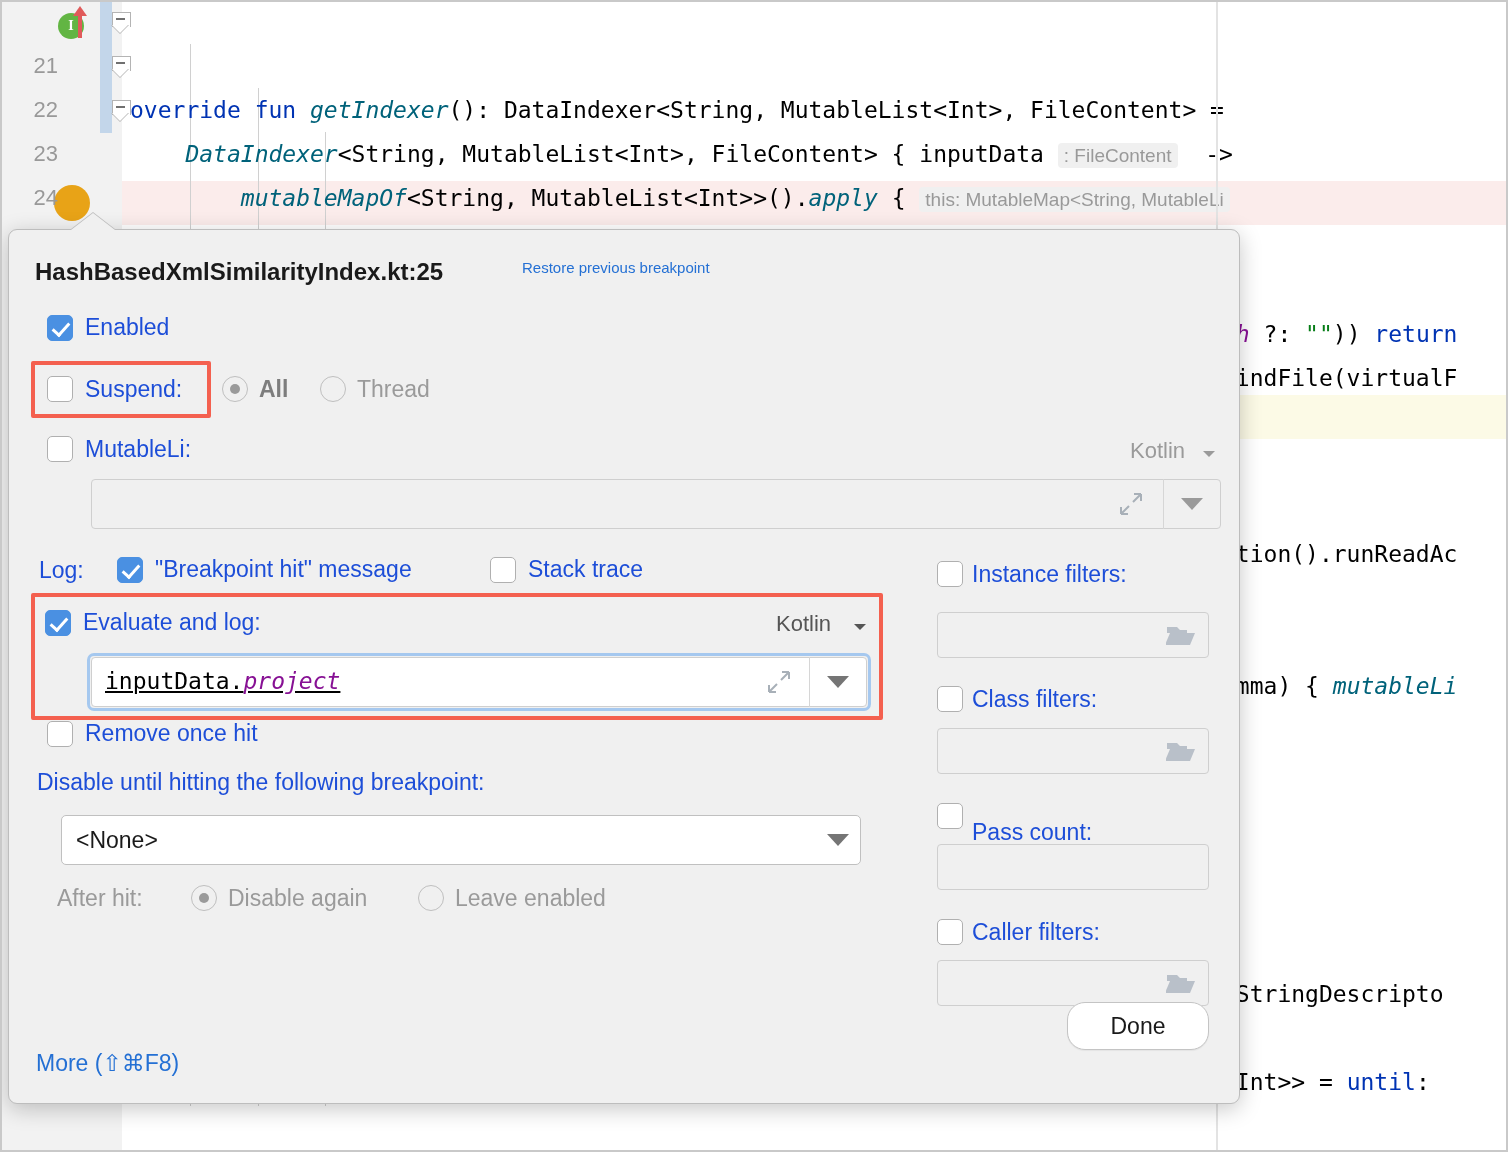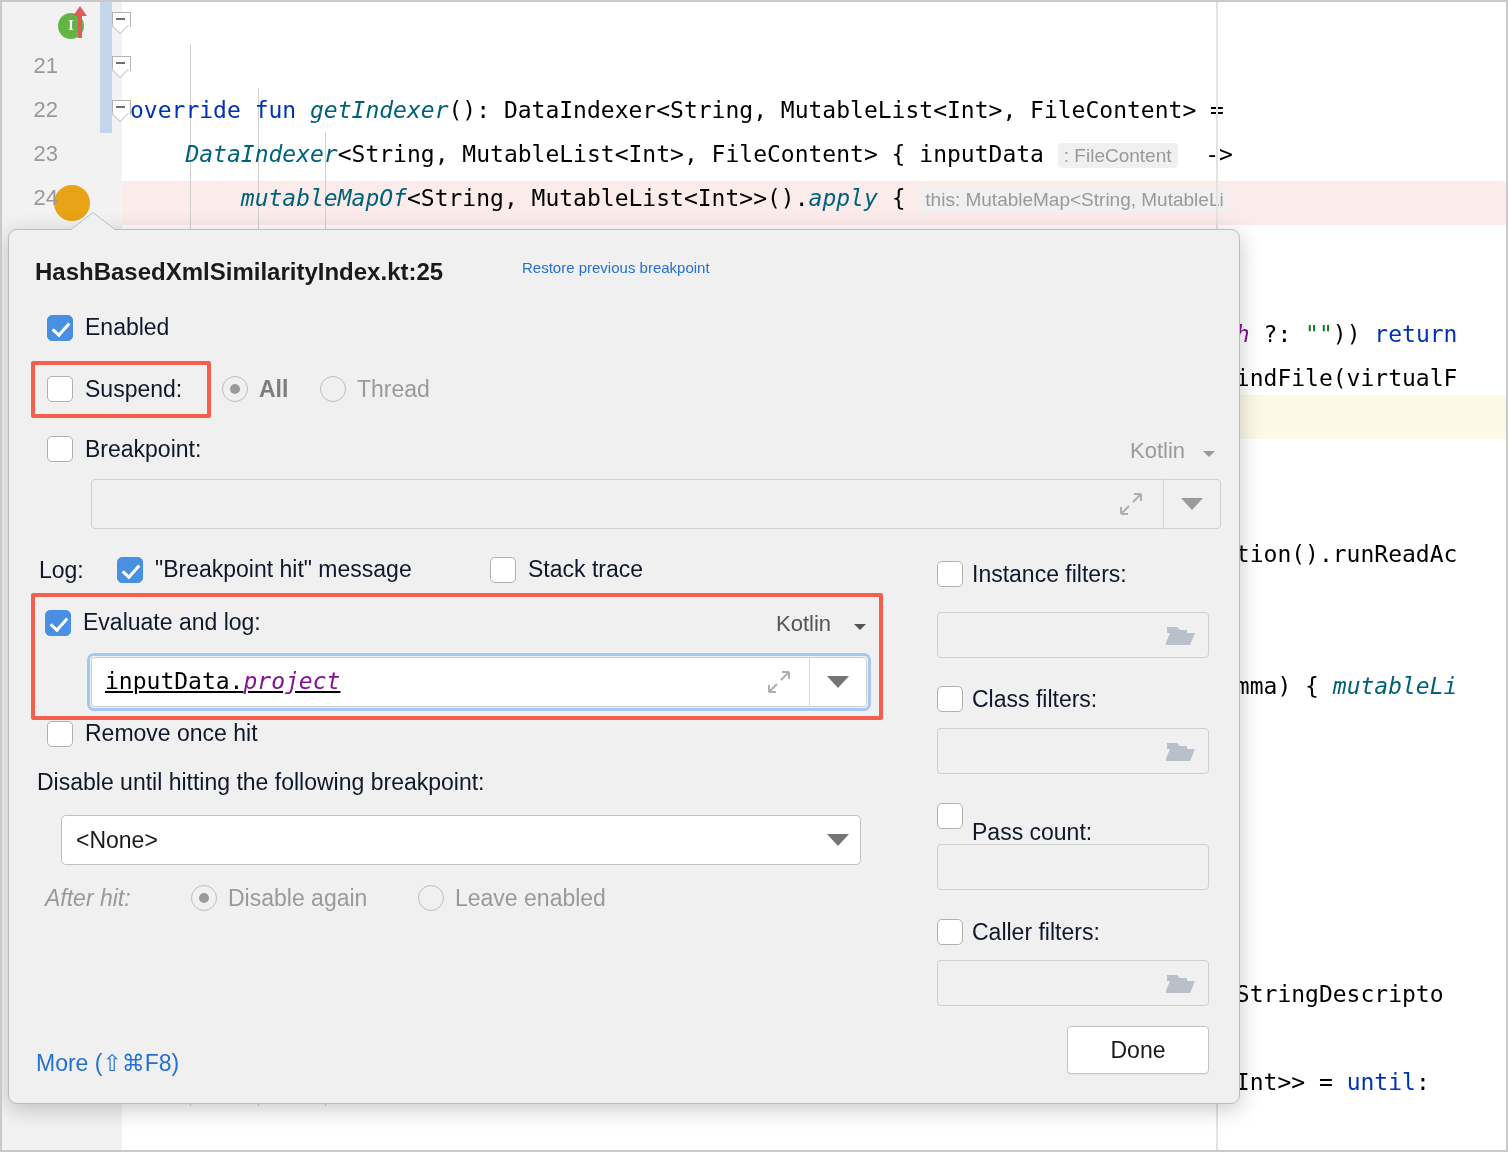--- a/index.html
+++ b/index.html
@@ -146,21 +146,21 @@
   }
   .rd {
     position: absolute; width: 26px; height: 26px; border-radius: 50%;
     border: 1.5px solid #bfbfbf; background: #f0f0f0;
   }
   .rd.sel:after {
     content: ""; position: absolute; left: 7px; top: 7px;
     width: 10px; height: 10px; border-radius: 50%; background: #9a9a9a;
   }
 
-  .lbl { position: absolute; font-size: 23px; color: #0f172a; white-space: nowrap; }
+  .lbl { position: absolute; font-size: 23px; color: #1d4ed8; white-space: nowrap; }
   .lbl.dim { color: #9a9a9a; }
   .lbl.bolddim { color: #7d7d7d; font-weight: bold; }
 
   .lang-lbl {
     position: absolute; font-size: 22px; color: #9a9a9a; white-space: nowrap;
   }
   .lang-lbl.active { color: #555555; }
   .caret {
     position: absolute; width: 0; height: 0;
     border-left: 6px solid transparent; border-right: 6px solid transparent;
@@ -209,23 +209,23 @@
   .redbox {
     position: absolute; border: 4px solid #f4604f; border-radius: 2px;
     pointer-events: none;
   }
 
   .more-link {
     position: absolute; left: 27px; top: 820px;
     font-size: 23px; color: #2470d4; cursor: pointer;
   }
   .done-btn {
-    position: absolute; left: 1058px; top: 796px;
+    position: absolute; left: 1058px; top: 772px;
     width: 142px; height: 48px;
-    background: #ffffff; border: 1px solid #c4c4c4; border-radius: 4px;
+    background: #ffffff; border: 1px solid #c4c4c4; border-radius: 18px;
     font-size: 23px; color: #1a1a1a;
     display: flex; align-items: center; justify-content: center;
     box-shadow: 0 1px 1px rgba(0,0,0,0.05);
   }
   .outer-border {
     position: absolute; inset: 0; border: 2px solid #c9c9c9; pointer-events:none;
   }
 </style>
 </head>
 <body>
@@ -319,21 +319,21 @@
 
     <div class="cb" style="left:38px;top:146px;"></div>
     <div class="lbl" style="left:76px;top:146px;">Suspend:</div>
     <div class="rd sel" style="left:213px;top:146px;"></div>
     <div class="lbl bolddim" style="left:250px;top:146px;">All</div>
     <div class="rd" style="left:311px;top:146px;"></div>
     <div class="lbl dim" style="left:348px;top:146px;">Thread</div>
     <div class="redbox" style="left:22px;top:131px;width:180px;height:57px;"></div>
 
     <div class="cb" style="left:38px;top:206px;"></div>
-    <div class="lbl" style="left:76px;top:206px;">Breakpoint:</div>
+    <div class="lbl" style="left:76px;top:206px;">MutableLi:</div>
     <div class="lang-lbl" style="left:1121px;top:208px;">Kotlin</div>
     <div class="caret" style="left:1194px;top:221px;"></div>
 
     <div class="field" style="left:82px;top:249px;width:1130px;height:50px;"></div>
     <div class="field-sep" style="left:1154px;top:249px;height:50px;"></div>
     <div class="exp-icon" style="left:1110px;top:262px;">
       <svg width="24" height="24" viewBox="0 0 24 24">
         <path d="M22 2 L14 10 M22 2 L22 9 M22 2 L15 2" stroke="#a8b0b8" stroke-width="2" fill="none"></path>
         <path d="M2 22 L10 14 M2 22 L2 15 M2 22 L9 22" stroke="#a8b0b8" stroke-width="2" fill="none"></path>
       </svg>
@@ -365,21 +365,21 @@
     <div class="redbox" style="left:22px;top:363px;width:852px;height:127px;"></div>
 
     <div class="cb" style="left:38px;top:491px;"></div>
     <div class="lbl" style="left:76px;top:490px;">Remove once hit</div>
 
     <div class="lbl" style="left:28px;top:539px;">Disable until hitting the following breakpoint:</div>
     <div class="combo" style="left:52px;top:585px;width:800px;height:50px;"></div>
     <div class="combo-val" style="left:67px;top:597px;">&lt;None&gt;</div>
     <div class="tri-down" style="left:818px;top:604px;"></div>
 
-    <div class="lbl dim" style="left:36px;top:655px;font-style:italic;">After hit:</div>
+    <div class="lbl dim" style="left:48px;top:655px;">After hit:</div>
     <div class="rd sel" style="left:182px;top:655px;"></div>
     <div class="lbl dim" style="left:219px;top:655px;">Disable again</div>
     <div class="rd" style="left:409px;top:655px;"></div>
     <div class="lbl dim" style="left:446px;top:655px;">Leave enabled</div>
 
     <div class="cb" style="left:928px;top:331px;"></div>
     <div class="lbl" style="left:963px;top:331px;">Instance filters:</div>
     <div class="field" style="left:928px;top:382px;width:272px;height:46px;"></div>
     <div class="folder" style="left:1157px;top:394px;">
       <svg width="30" height="24" viewBox="0 0 30 24">

